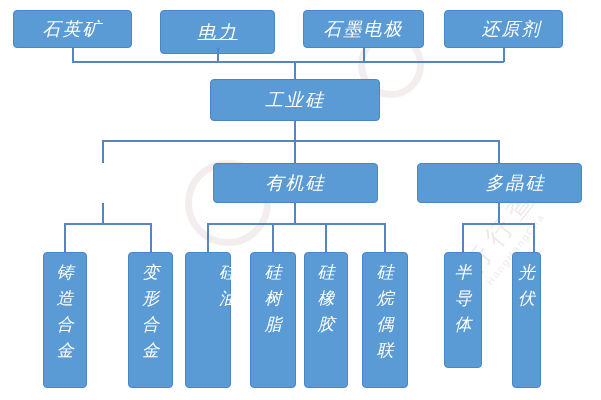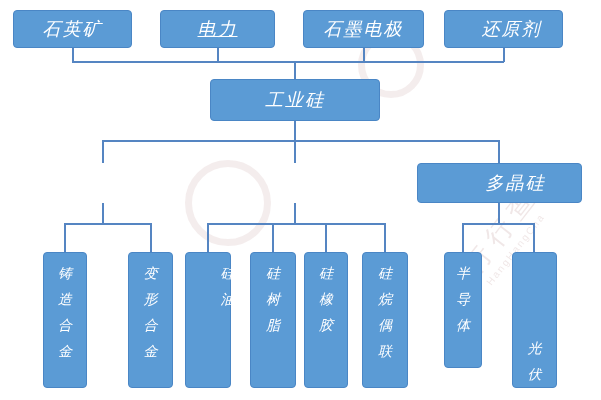--- a/index.html
+++ b/index.html
@@ -28,21 +28,21 @@
   .box.tall{
     align-items:flex-start;
     letter-spacing:0;
   }
   .box.tall .vtext{
     display:block;
     width:1.1em;
     margin:7px auto 0;
     word-break:break-all;
     line-height:26px;
-    font-size:14px;
+    font-size:17px;
     text-align:center;
   }
   .line{
     position:absolute;
     background:#5585c2;
   }
   .h{height:1.5px;}
   .v{width:1.5px;}
   .wm{
     position:absolute;
@@ -72,39 +72,40 @@
 <div id="canvas">
 
   <div class="wm wm-circle" style="left:358px;top:32px;width:52px;height:52px;"></div>
   <div class="wm wm-circle" style="left:185px;top:160px;width:72px;height:72px;"></div>
   <div class="wm wm-text" style="left:455px;top:210px;">
     <span>行行查</span>
     <span class="wm-sub">HangHangCha</span>
   </div>
 
   <div class="box" style="left:13px;top:10px;width:119px;height:38px;">石英矿</div>
-  <div class="box" style="left:160px;top:10px;width:115px;height:38px;text-decoration:underline;">电力</div>
+  <div class="box" style="left:160px;top:10px;width:115px;height:44px;text-decoration:underline;">电力</div>
   <div class="box" style="left:303px;top:10px;width:121px;height:38px;">石墨电极</div>
   <div class="box" style="left:444px;top:10px;width:119px;height:38px;padding-left:16px;">还原剂</div>
 
   <div class="line v" style="left:72px;top:48px;height:14px;"></div>
   <div class="line v" style="left:217px;top:48px;height:14px;"></div>
   <div class="line v" style="left:363px;top:48px;height:14px;"></div>
   <div class="line v" style="left:503px;top:48px;height:14px;"></div>
   <div class="line h" style="left:72px;top:61px;width:432px;"></div>
   <div class="line v" style="left:294px;top:61px;height:18px;"></div>
 
   <div class="box" style="left:210px;top:79px;width:170px;height:42px;">工业硅</div>
 
   <div class="line v" style="left:294px;top:121px;height:20px;"></div>
   <div class="line h" style="left:102px;top:140px;width:398px;"></div>
   <div class="line v" style="left:102px;top:140px;height:23px;"></div>
   <div class="line v" style="left:294px;top:140px;height:23px;"></div>
   <div class="line v" style="left:498px;top:140px;height:23px;"></div>
 
+  <div class="box" style="left:213px;top:163px;width:165px;height:40px;">有机硅</div>
   <div class="box" style="left:417px;top:163px;width:165px;height:40px;padding-left:32px;">多晶硅</div>
 
   <div class="line v" style="left:102px;top:203px;height:21px;"></div>
   <div class="line h" style="left:64px;top:223px;width:87px;"></div>
   <div class="line v" style="left:64px;top:223px;height:29px;"></div>
   <div class="line v" style="left:150px;top:223px;height:29px;"></div>
 
   <div class="line v" style="left:294px;top:203px;height:21px;"></div>
   <div class="line h" style="left:207px;top:223px;width:178px;"></div>
   <div class="line v" style="left:207px;top:223px;height:29px;"></div>
@@ -131,17 +132,17 @@
   </div>
   <div class="box tall" style="left:304px;top:252px;width:44px;height:136px;">
     <span class="vtext">硅橡胶</span>
   </div>
   <div class="box tall" style="left:362px;top:252px;width:46px;height:136px;">
     <span class="vtext">硅烷偶联</span>
   </div>
   <div class="box tall" style="left:444px;top:252px;width:38px;height:116px;">
     <span class="vtext">半导体</span>
   </div>
-  <div class="box tall" style="left:512px;top:252px;width:45px;height:136px;align-items:flex-end;">
+  <div class="box tall" style="left:512px;top:252px;width:29px;height:136px;">
     <span class="vtext">光伏</span>
   </div>
 
 </div>
 
 </body></html>

